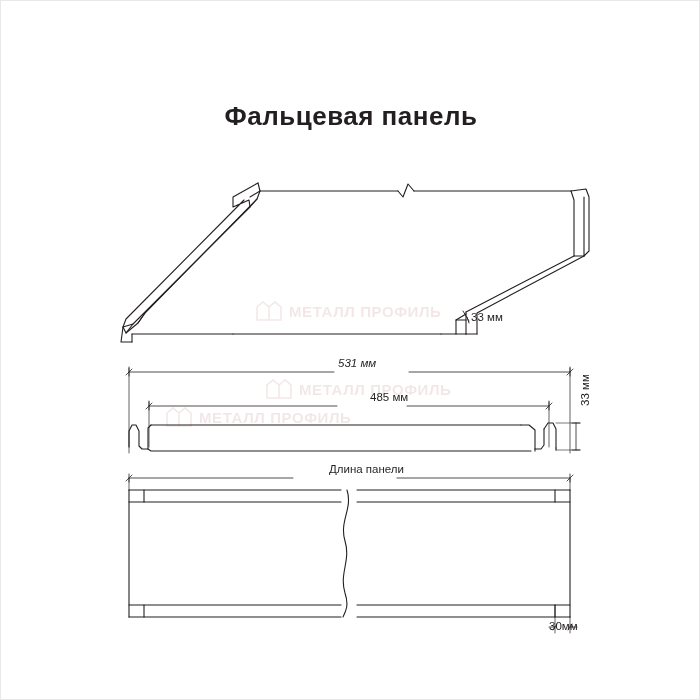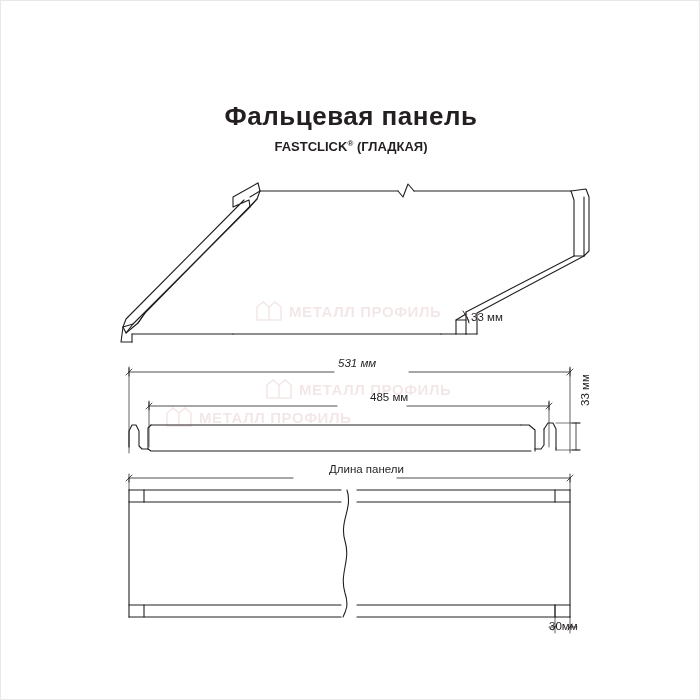--- a/index.html
+++ b/index.html
@@ -95,23 +95,20 @@
   .lbl-len { top: 462px; left: 296px; margin-left: 32px; }
   .lbl-30 { top: 619px; left: 548px; }
 </style>
 </head>
 <body>
 
 <div class="page">
 
   <div class="title">Фальцевая панель</div>
 
-  <div class="subtitle">
-    <span>FASTCLICK</span><sup>®</sup><span> (ГЛАДКАЯ)</span>
-  </div>
 
   <svg class="diagram" viewBox="0 0 700 700">
     <g fill="none" stroke="#231f20" stroke-width="1.1" stroke-linejoin="round" stroke-linecap="round">
 
       <g>
 
         <path d="M257,182 L232,196 L232,206 L248,199 L249,206 L132,323 L125,332 L122,326 L125,318 L243,199"></path>
         <path d="M257,182 L259,190 L256,198 L144,312 L137,322"></path>
         <path d="M259,190 L249,196"></path>
         <path d="M256,198 L249,206"></path>

